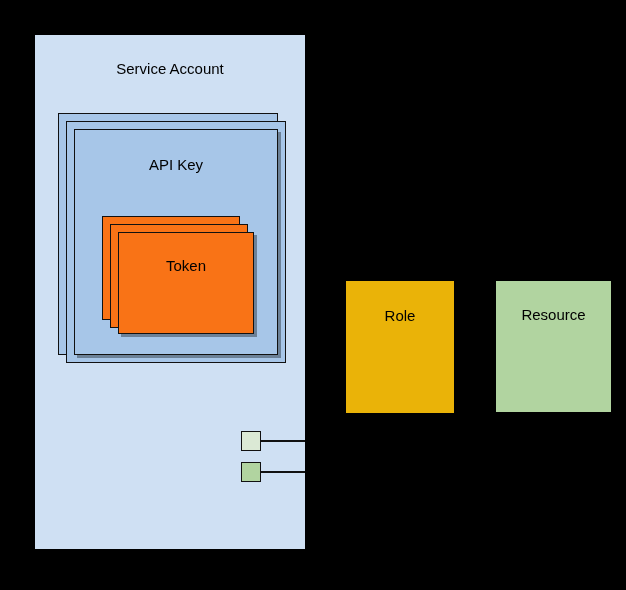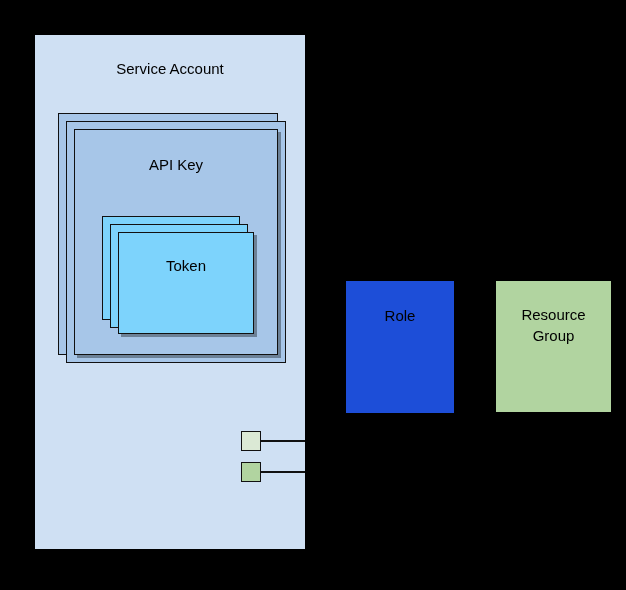--- a/index.html
+++ b/index.html
@@ -24,21 +24,21 @@
     font-size:15px;color:#000;
     line-height:20px;
   }
 
   
   .card{
     box-sizing:border-box;
     border:1px solid #111;
   }
   .apikey-card{background:#a7c6e8;}
-  .token-card{background:#7dd3fc;}
+  .token-card{background:#f97316;}
 
   .shadowed{box-shadow:3px 3px 0 rgba(0,0,0,0.35);}
 
   .card-label{
     position:absolute;
     width:100%;
     text-align:center;
     font-size:15px;
     color:#000;
   }
@@ -89,22 +89,21 @@
     <div class="card-label" style="top:24px;">Token</div>
   </div>
 
 
   <div class="abs conn-square" style="left:241px;top:431px;width:20px;height:20px;background:#dbe9d5;"></div>
   <div class="abs conn-line" style="left:261px;top:440px;width:44px;"></div>
 
   <div class="abs conn-square" style="left:241px;top:462px;width:20px;height:20px;background:#b1d4a0;"></div>
   <div class="abs conn-line" style="left:261px;top:471px;width:44px;"></div>
 
-  <div class="abs plain-box" style="left:346px;top:281px;width:108px;height:132px;background:#1d4ed8;">
+  <div class="abs plain-box" style="left:346px;top:281px;width:108px;height:132px;background:#eab308;">
     <div class="box-label" style="top:24px;">Role</div>
   </div>
 
   <div class="abs plain-box" style="left:480px;top:281px;width:115px;height:131px;background:#b1d4a0;margin-left:16px;">
     <div class="box-label" style="top:23px;">Resource</div>
-    <div class="box-label" style="top:44px;">Group</div>
   </div>
 
 </div>
 
 </body></html>

